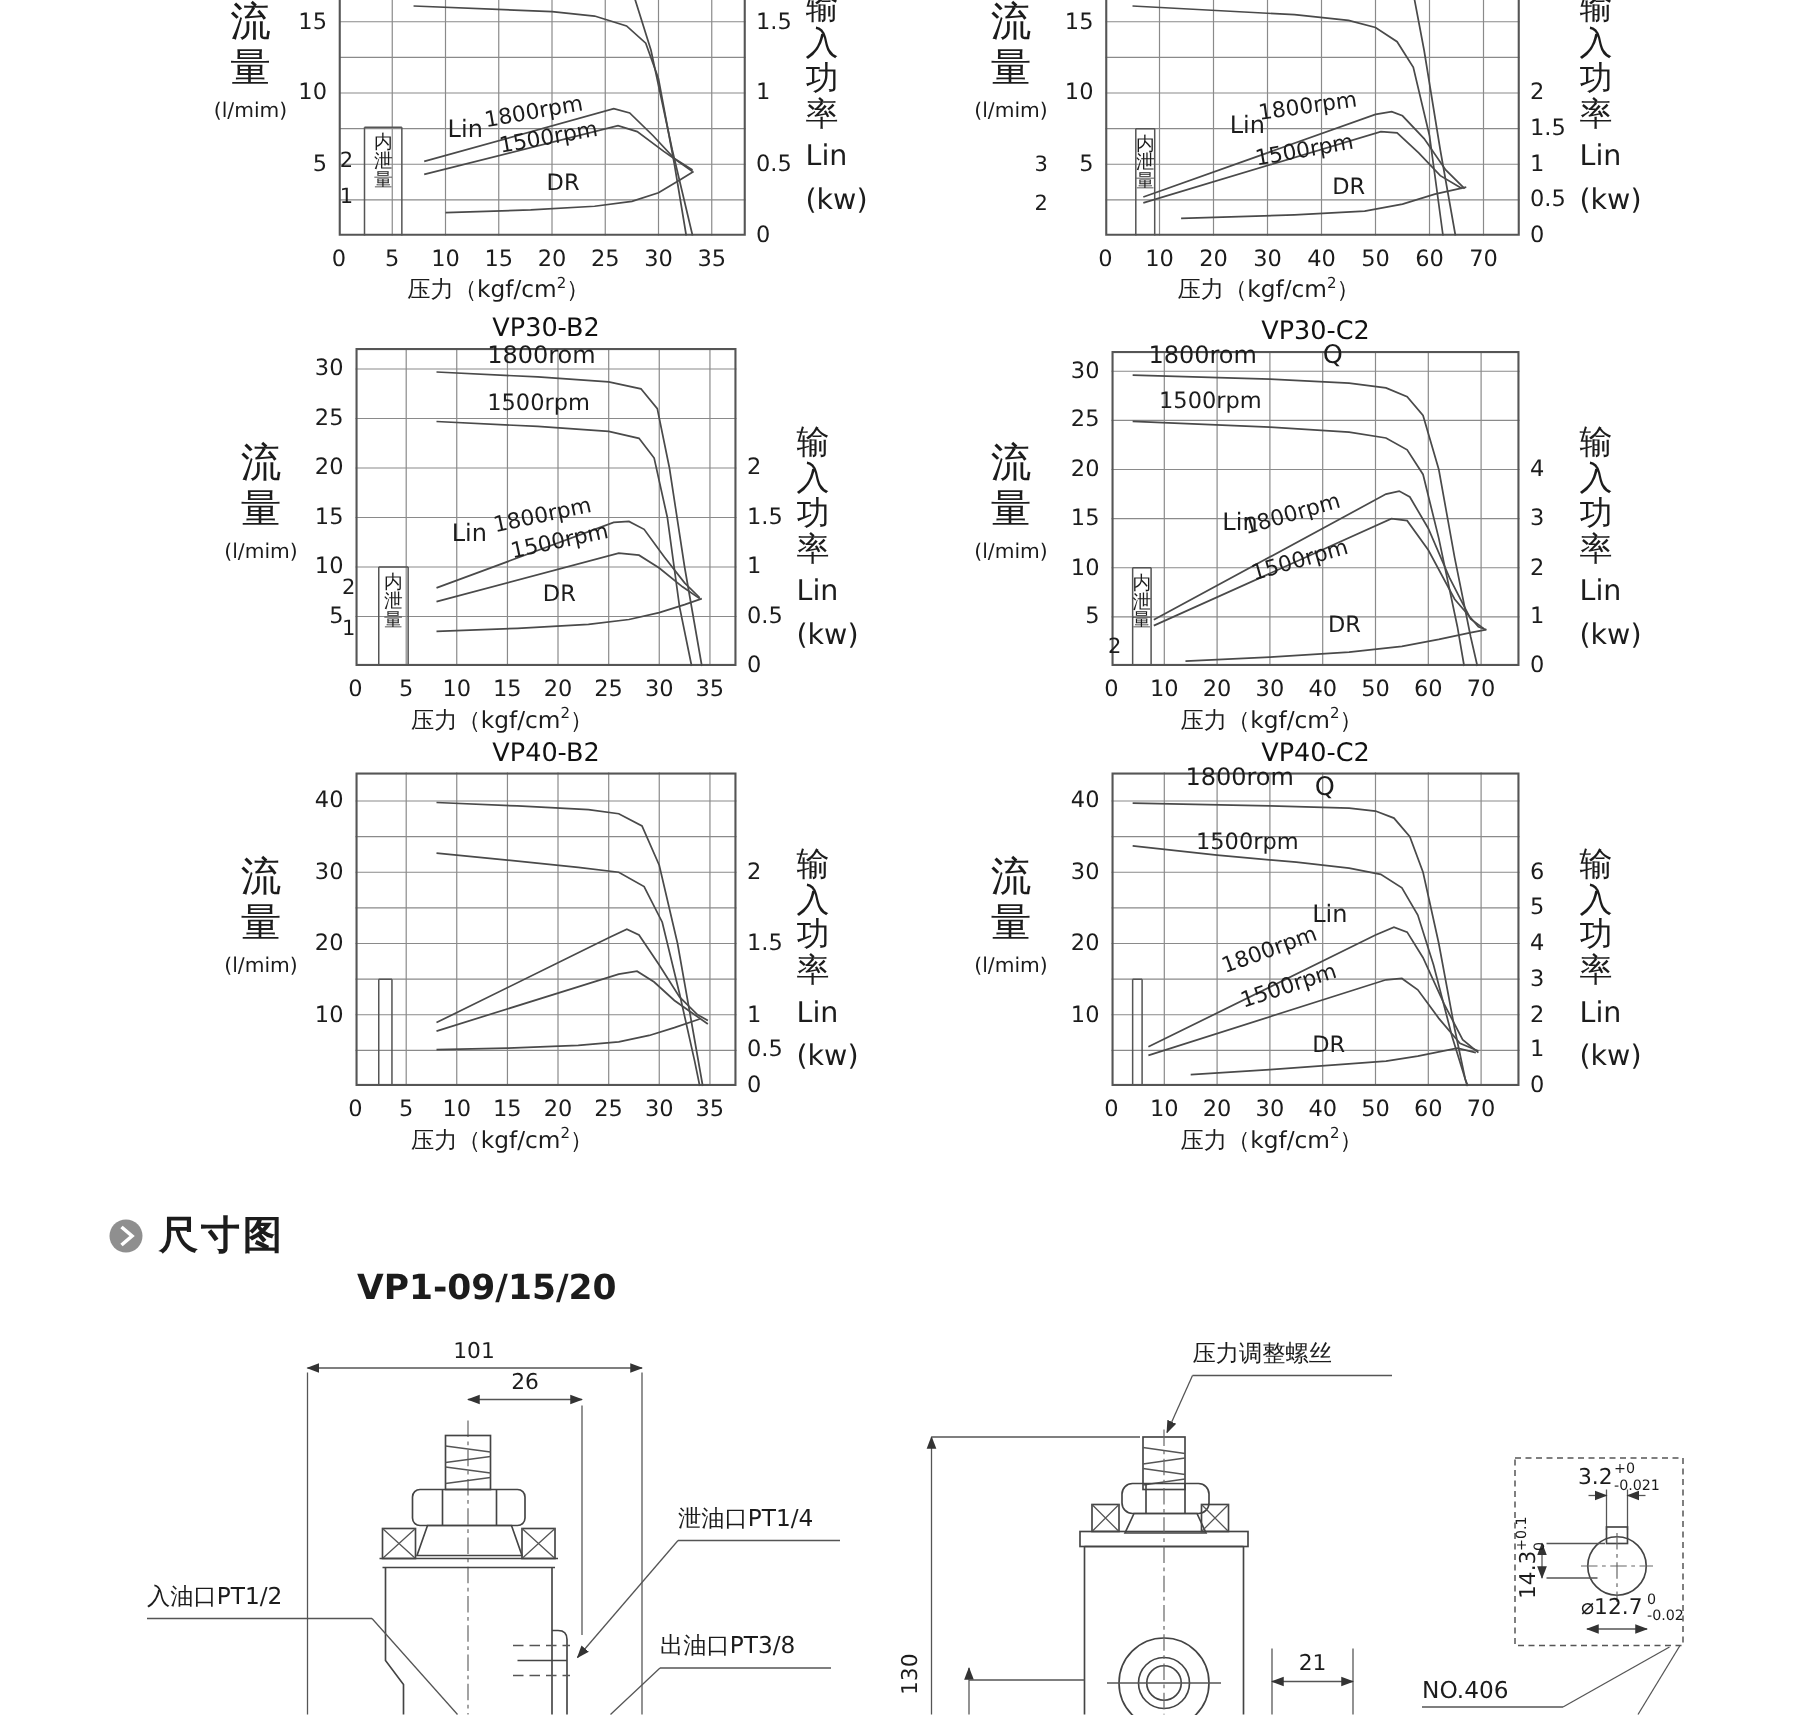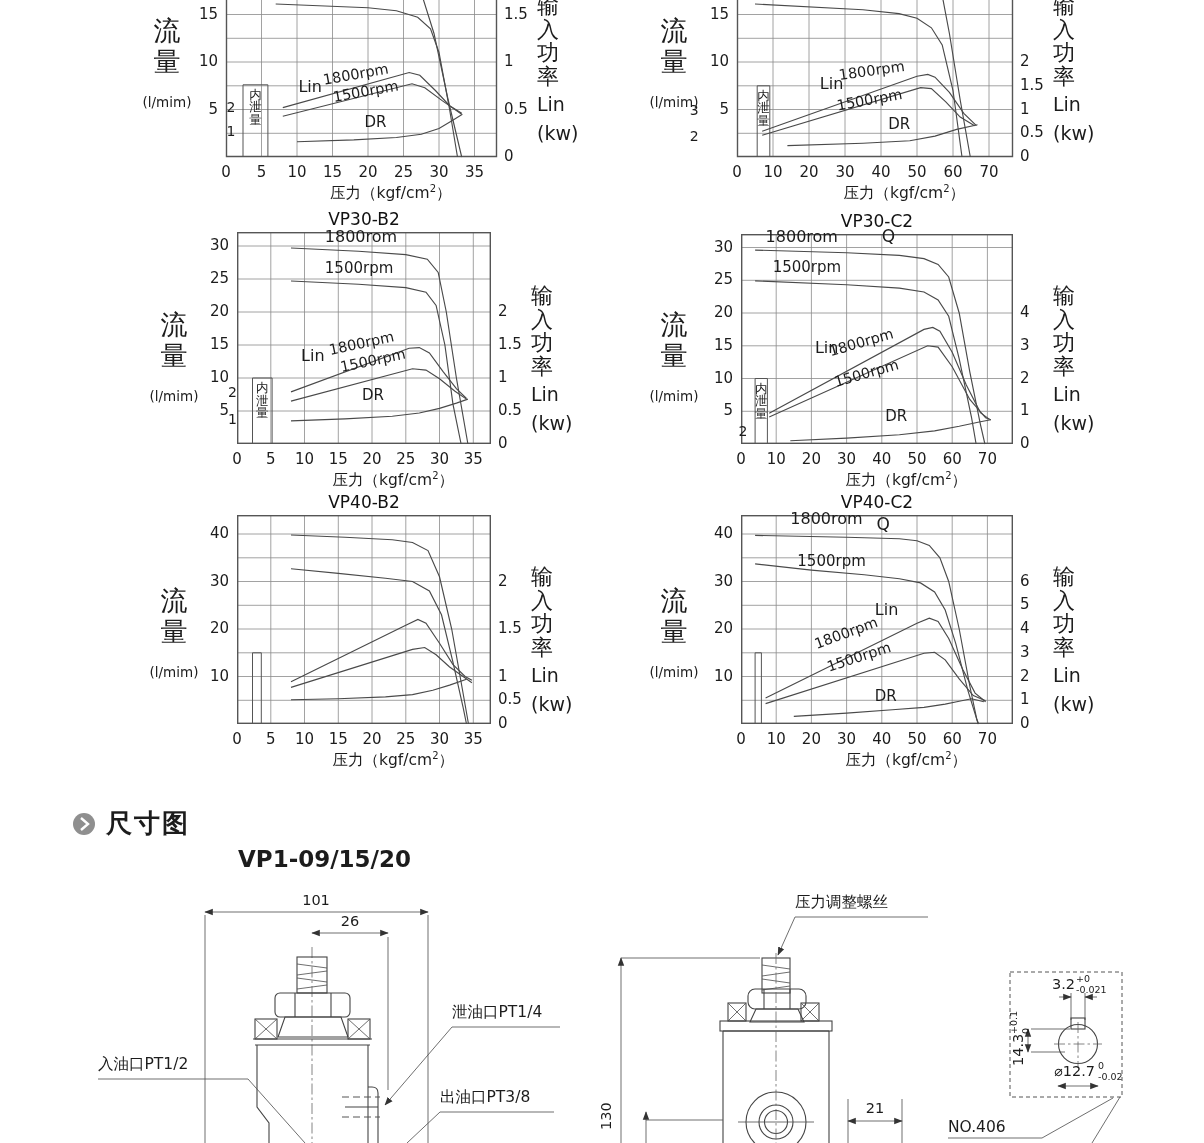--- a/index.html
+++ b/index.html
@@ -6,24 +6,24 @@
   body{width:1204px;height:1143px;overflow:hidden;background:#fff;
        font-family:"DejaVu Sans","Liberation Sans",sans-serif;color:#1c1c1c;position:relative}
   #page{position:absolute;left:0;top:0;width:1204px;height:1143px;background:#ffffff}
   svg{overflow:visible}
   .abs{position:absolute}
   .tick{position:absolute;font-size:15px;line-height:1.1;color:#1c1c1c}
   .ytick{text-align:right;width:30px}
   .xtick{text-align:center;width:30px}
   .rtick{text-align:left;width:40px}
   .ctitle{position:absolute;font-size:17px;width:170px;text-align:center;color:#111}
-  .xlabel{position:absolute;font-size:15.5px;width:180px;text-align:right}
+  .xlabel{position:absolute;font-size:15.5px;width:180px;text-align:left}
   .xlabel sup{font-size:10px}
   .flow{position:absolute;width:74px;text-align:center}
-  .flow .v{font-size:27px;line-height:1.14;width:29px;margin:16px auto;word-break:break-all}
+  .flow .v{font-size:27px;line-height:1.14;width:29px;margin:0 auto;word-break:break-all}
   .flow .u{font-size:13.5px;margin-top:4px;white-space:nowrap}
   .power{position:absolute;width:50px}
   .power .v{font-size:22px;line-height:1.07;width:23px;word-break:break-all}
   .power .l{font-size:19px;margin-top:5px;line-height:1.25}
   .leaknum{position:absolute;font-size:14px;width:22px;text-align:center}
   .sechead{position:absolute;left:72px;top:806px;display:flex;align-items:center}
   .sechead .t{font-size:26px;font-weight:600;margin-left:10px;letter-spacing:2px}
   .modelhead{position:absolute;left:238px;top:846px;font-size:23px;font-weight:bold}
   
   .ln{stroke:#444;fill:none;stroke-width:1.1}

